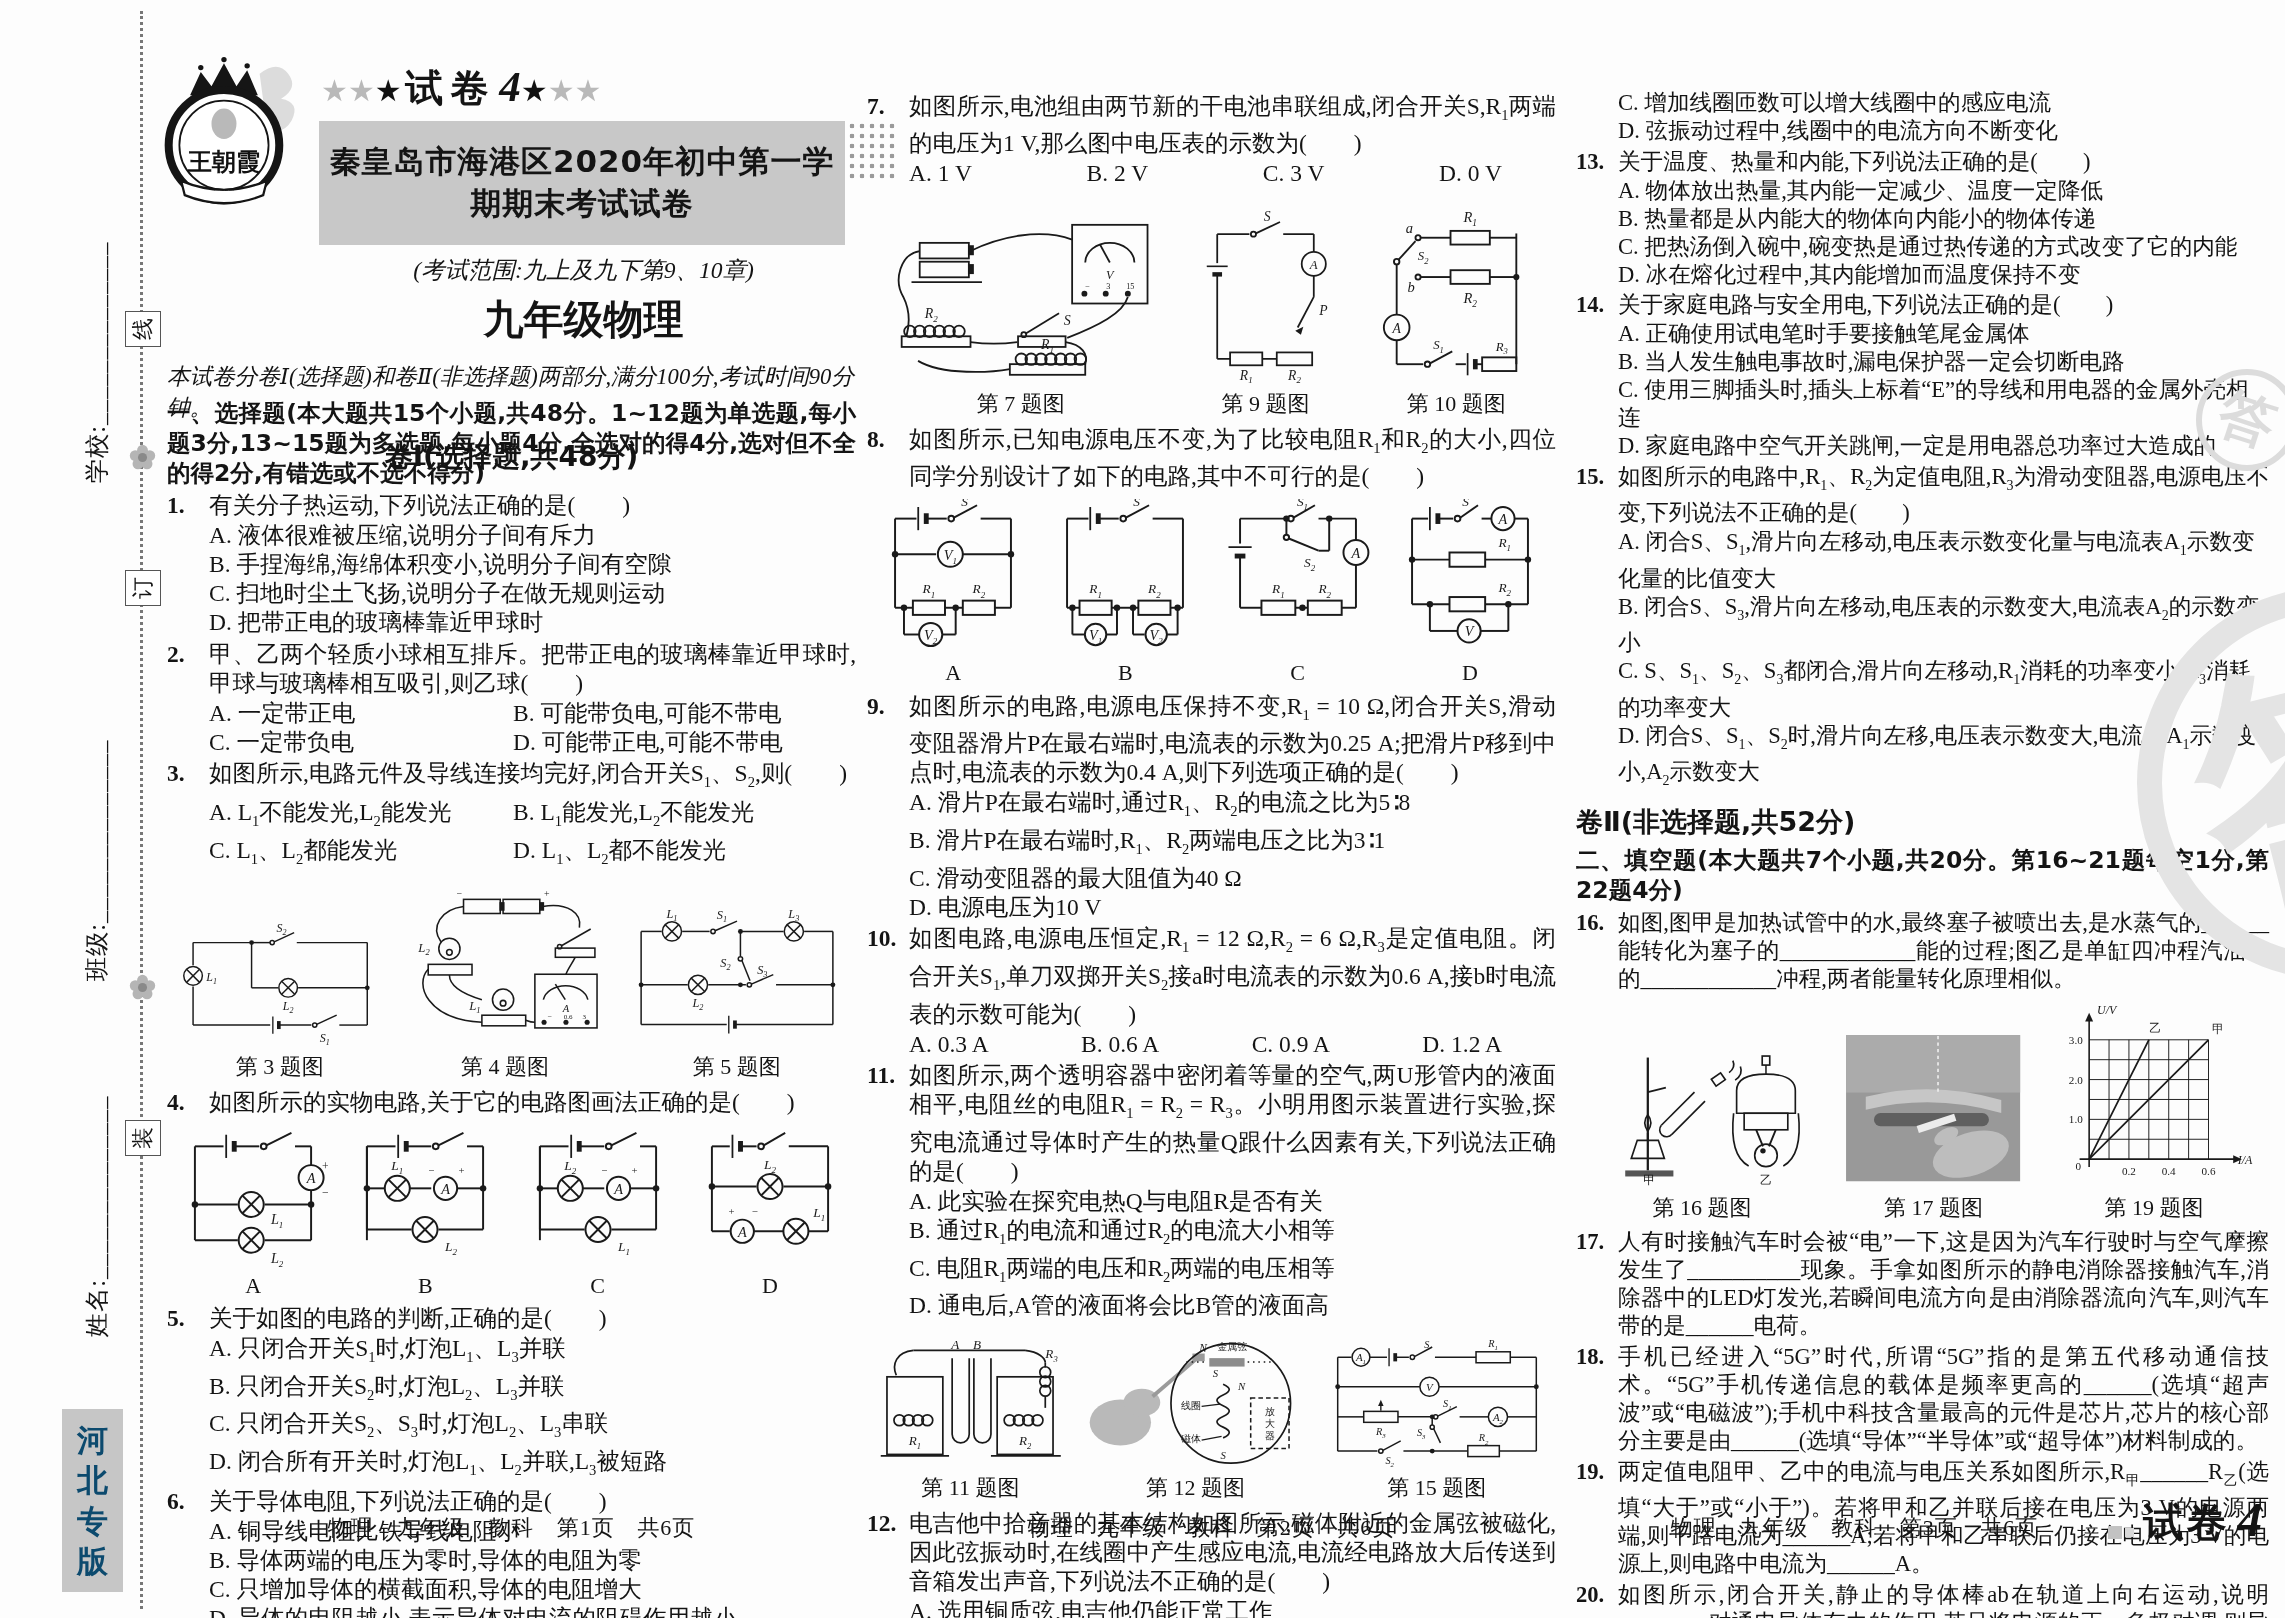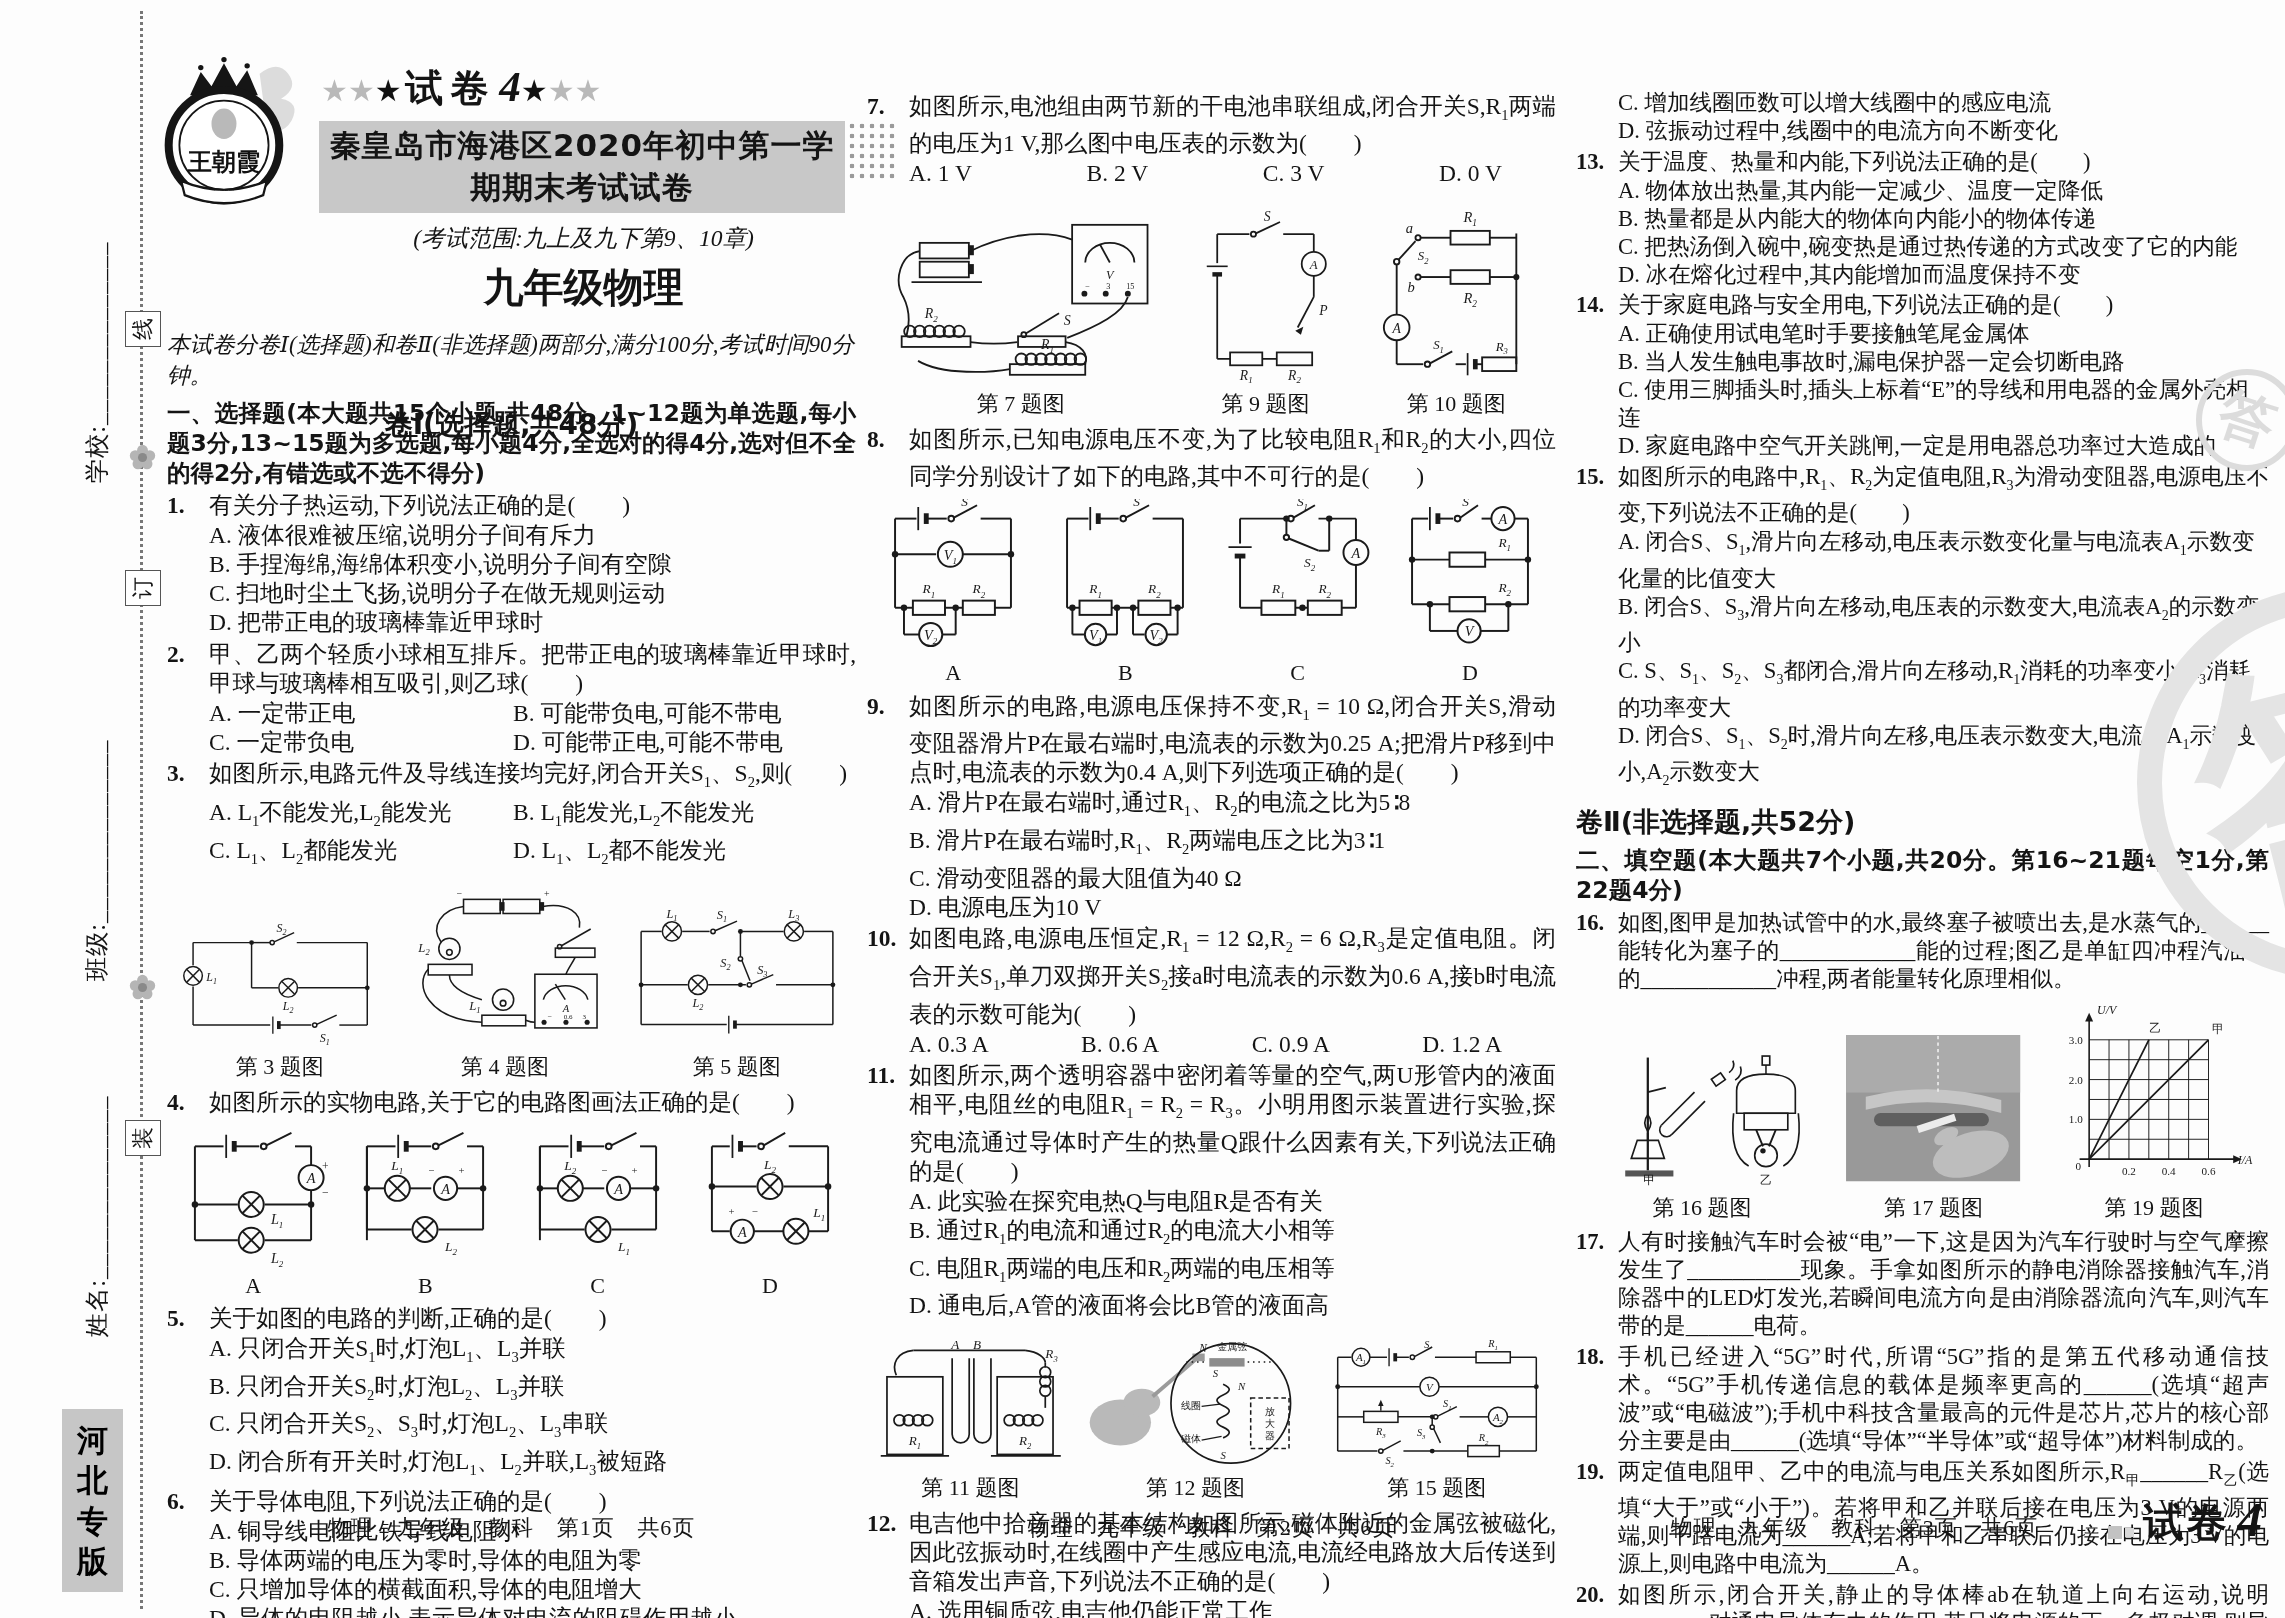--- a/index.html
+++ b/index.html
@@ -8,29 +8,29 @@
   .col{position:absolute}
   
   .fold-line{position:absolute;left:140px;top:11px;height:1598px;width:0;border-left:3.6px dotted #777}
   .side-label{position:absolute;width:335px;height:31px;font-size:24.4px;white-space:nowrap;
               transform:rotate(-90deg);transform-origin:center;text-align:center;letter-spacing:0.9px}
   .fold-box{position:absolute;left:125px;width:34px;height:34px;background:#fff;border:1.8px solid #555;
             display:flex;align-items:center;justify-content:center;font-size:22px;transform:rotate(-90deg);z-index:3}
   .flower{position:absolute;left:128px;z-index:3}
   .edition{position:absolute;left:62px;top:1409px;width:52px;background:#c6c6c6;padding:11px 4.5px;
            font-family:"DejaVu Sans","Liberation Sans",sans-serif;font-weight:700;font-size:31px;
-           line-height:1.3;text-align:center;color:#000000}
+           line-height:1.3;text-align:center;color:#0c4a6e}
   
   .header{position:relative;height:364px}
   .logo{position:absolute;left:-11px;top:25px}
   .starline{margin-left:154px;padding-top:31px;text-align:left;font-size:30px;white-space:nowrap}
   .st{color:#111}.st.g{color:#b9b9b9}
   .ttl{font-family:"DejaVu Sans","Liberation Sans",sans-serif;font-weight:900;font-size:38px;letter-spacing:7.2px;margin:0 3.6px}
   .ttlnum{font-style:italic;font-weight:700;font-size:43px}
-  .band{margin-left:152px;margin-top:7.2px;width:526px;background:#c8c8c8;text-align:center;padding:4px 0;
+  .band{margin-left:152px;margin-top:7.2px;width:526px;background:#c8c8c8;text-align:center;padding:20px 0;
         font-family:"DejaVu Sans","Liberation Sans",sans-serif;font-weight:900;font-size:31px;letter-spacing:0.9px}
   .dots{position:absolute;left:680px;top:90px;width:52px;height:60px;
         background-image:radial-gradient(#9a9a9a 2.1px,transparent 2.6px);background-size:10px 10px}
   .scope{margin-left:145px;width:543px;text-align:center;font-size:23.5px;font-style:italic;margin-top:9px}
   .subject{margin-left:145px;width:543px;text-align:center;font-family:"DejaVu Sans","Liberation Sans",sans-serif;
            font-weight:900;font-size:40px;margin-top:5.4px}
   .note{font-size:22.6px;font-style:italic;margin-top:14.5px}
   .part1{width:100%;text-align:center;font-family:"DejaVu Sans","Liberation Sans",sans-serif;font-weight:700;
          font-size:28px;margin-top:14.5px}
   

